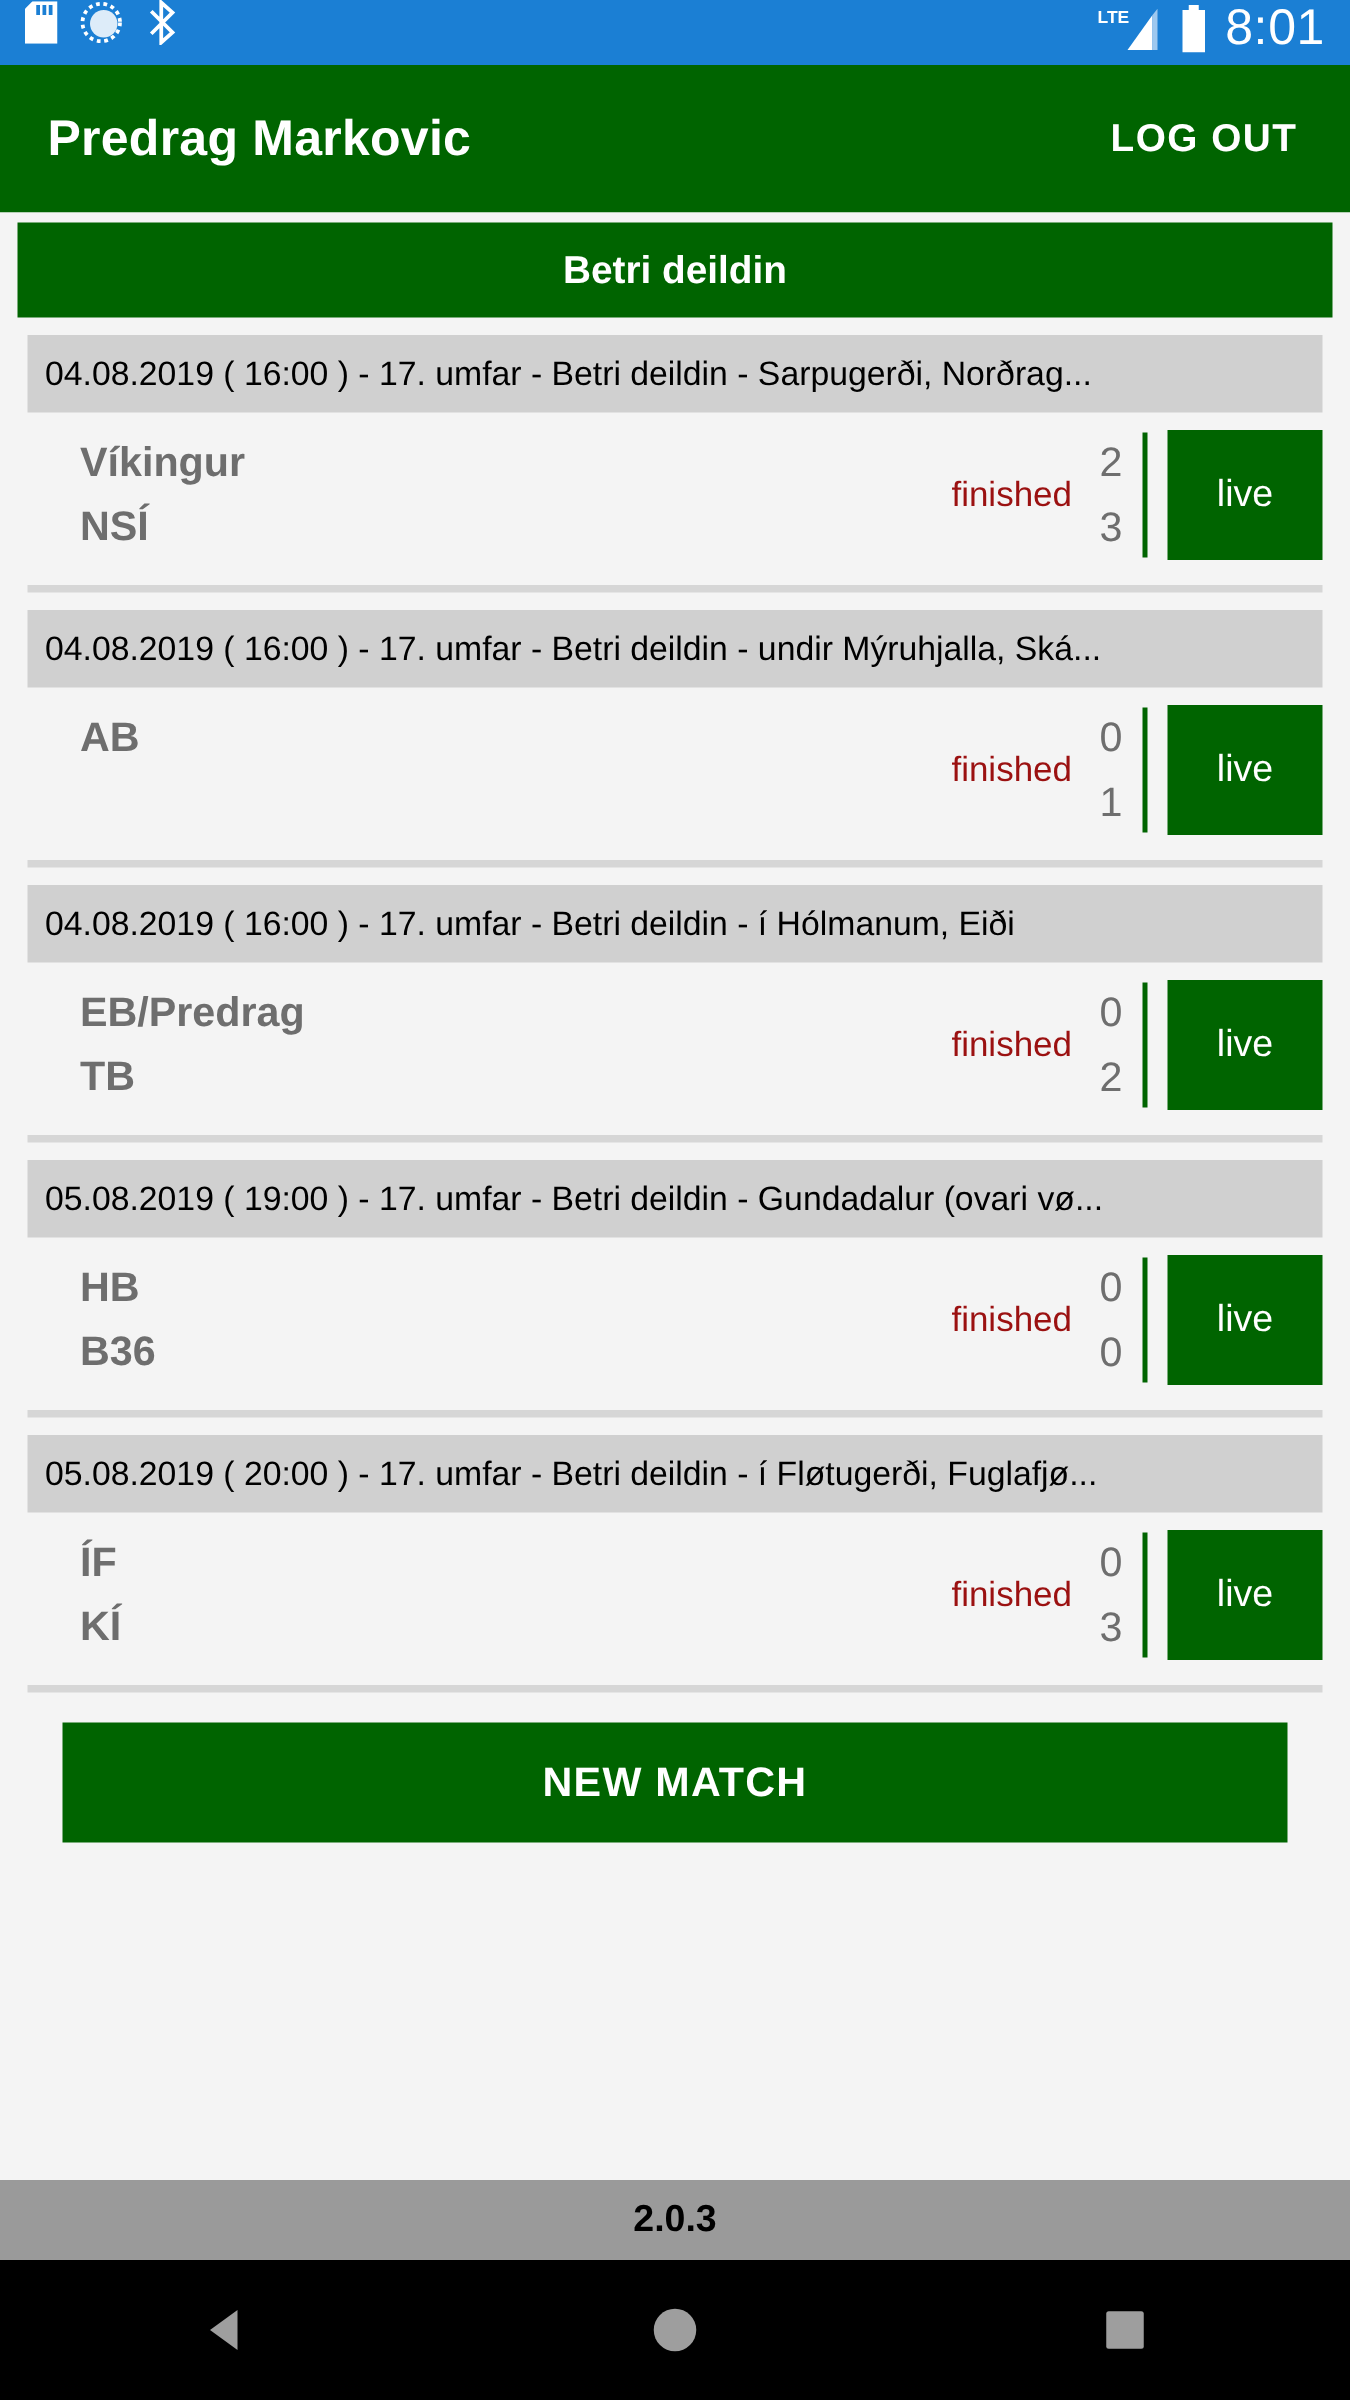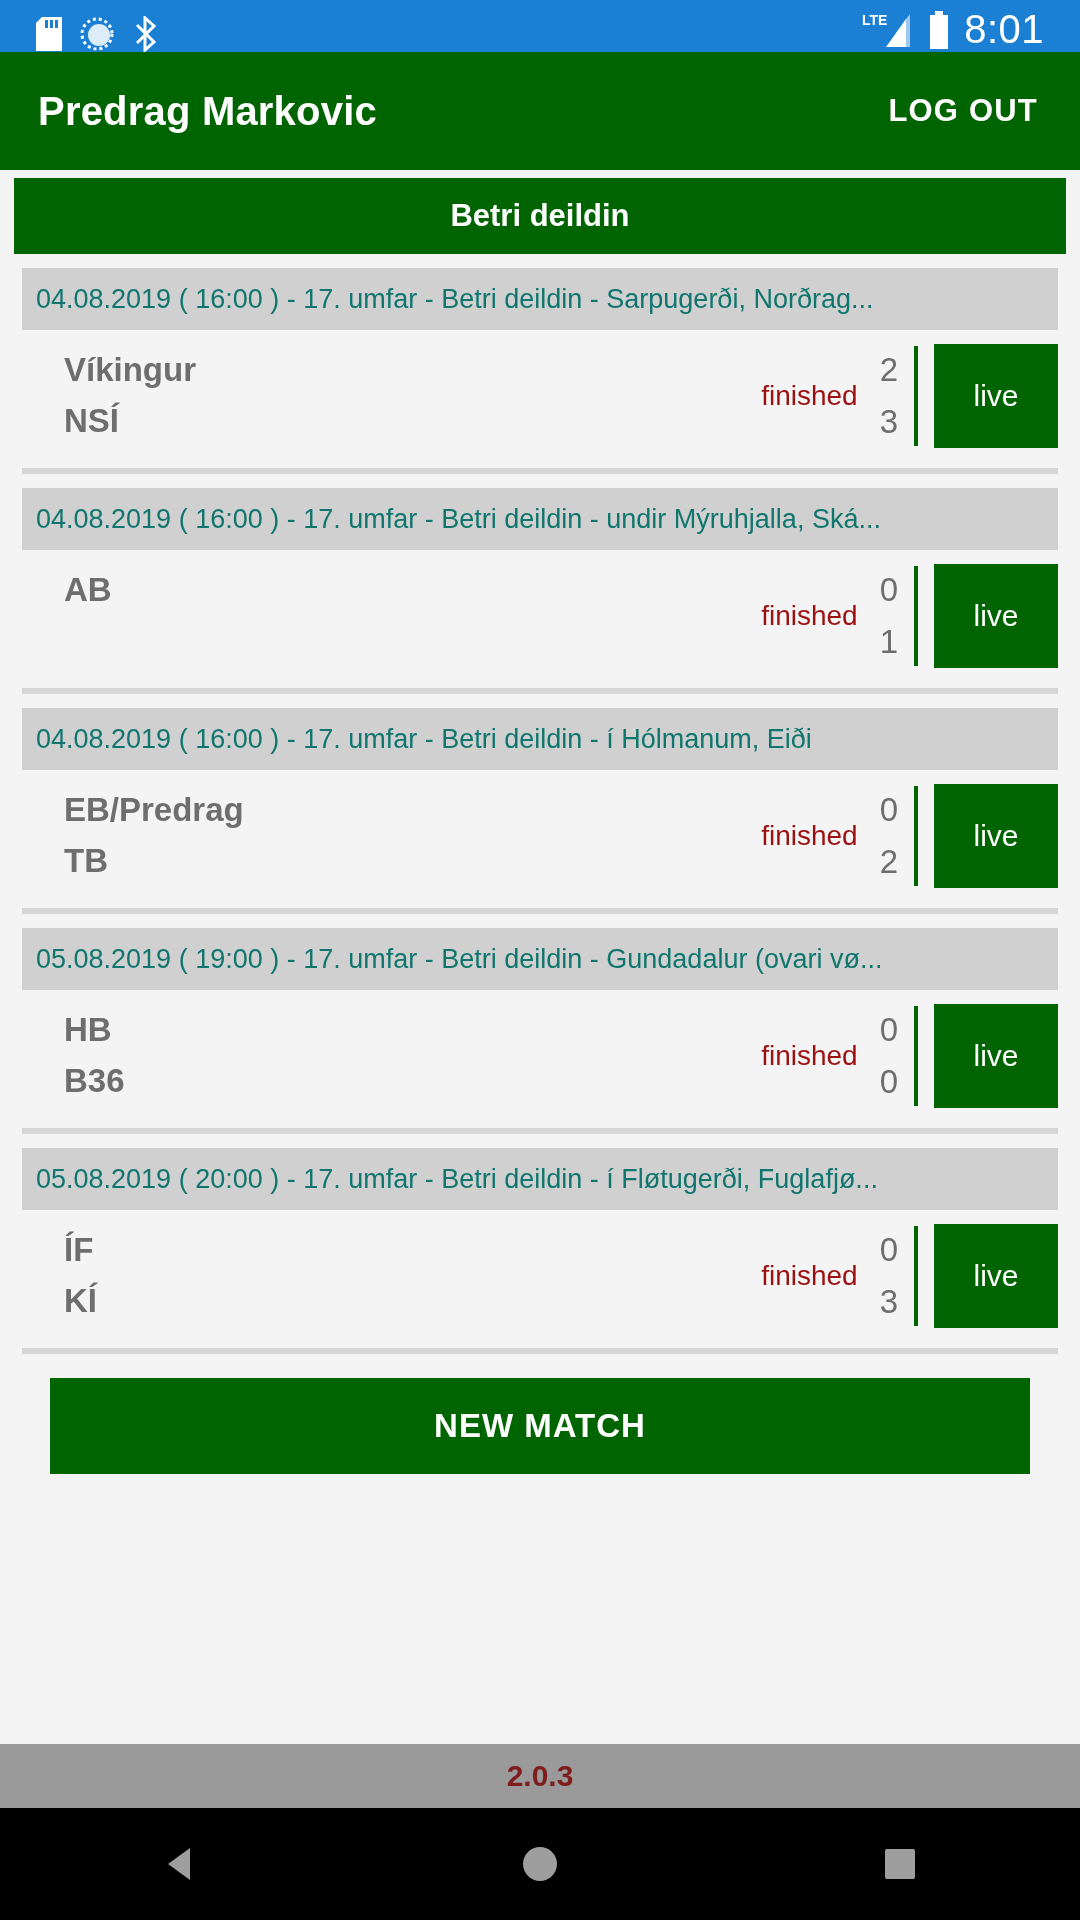--- a/index.html
+++ b/index.html
@@ -7,21 +7,21 @@
     width:1080px; height:1920px;
     font-family:"Liberation Sans", sans-serif;
     background:#f4f4f4;
     overflow:hidden;
   }
   .screen { width:1080px; height:1920px; position:relative; display:flex; flex-direction:column; }
 
   
   .status-bar {
     height:52px; background:#1b7fd4; flex:0 0 52px;
-    display:flex; align-items:flex-end; padding:0 36px;
+    display:flex; align-items:flex-start; padding:0 20px;
   }
   .status-left { display:flex; align-items:center; gap:18px; }
   .status-right { margin-left:auto; display:flex; align-items:center; gap:14px; }
   .status-time { color:#ffffff; font-size:40px; letter-spacing:.5px; }
   .icon-svg { display:block; }
 
   
   .app-bar {
     background:#006400; flex:0 0 118px; height:118px;
     display:flex; align-items:center; padding:0 38px;
@@ -39,21 +39,21 @@
   .league-banner {
     margin:8px 14px 0 14px; background:#006400; color:#fff;
     height:76px; display:flex; align-items:center; justify-content:center;
     font-size:31px; font-weight:bold; cursor:pointer;
   }
 
   .match-list { margin-top:14px; display:flex; flex-direction:column; }
 
   .match-card { display:flex; flex-direction:column; cursor:pointer; }
   .match-meta {
-    background:#d0d0d0; color:#0f766e; font-size:27px;
+    background:#d0d0d0; color:#000000; font-size:27px;
     height:62px; display:flex; align-items:center;
     margin:0 22px; padding:0 14px;
     white-space:nowrap; overflow:hidden;
   }
   .match-body {
     display:flex; align-items:stretch; margin:0 22px;
     padding:14px 0 14px 0; min-height:132px;
   }
   .teams { flex:1 1 auto; display:flex; flex-direction:column;
            justify-content:flex-start; padding-left:42px; }
@@ -73,21 +73,21 @@
   }
   .card-sep { height:6px; background:#d6d6d6; margin:6px 22px 14px 22px; }
 
   .new-match-btn {
     margin:10px 50px 0 50px; background:#006400; color:#fff;
     height:96px; display:flex; align-items:center; justify-content:center;
     font-size:33px; font-weight:bold; letter-spacing:1px; cursor:pointer;
   }
 
   .version-bar {
-    flex:0 0 64px; height:64px; background:#9a9a9a; color:#7f1d1d;
+    flex:0 0 64px; height:64px; background:#9a9a9a; color:#000000;
     display:flex; align-items:center; justify-content:center;
     font-size:30px; font-weight:bold; margin-top:auto;
   }
 
   
   .nav-bar {
     flex:0 0 112px; height:112px; background:#000;
     display:flex; align-items:center; justify-content:space-around;
   }
   .nav-item { width:120px; display:flex; align-items:center; justify-content:center; cursor:pointer; }

